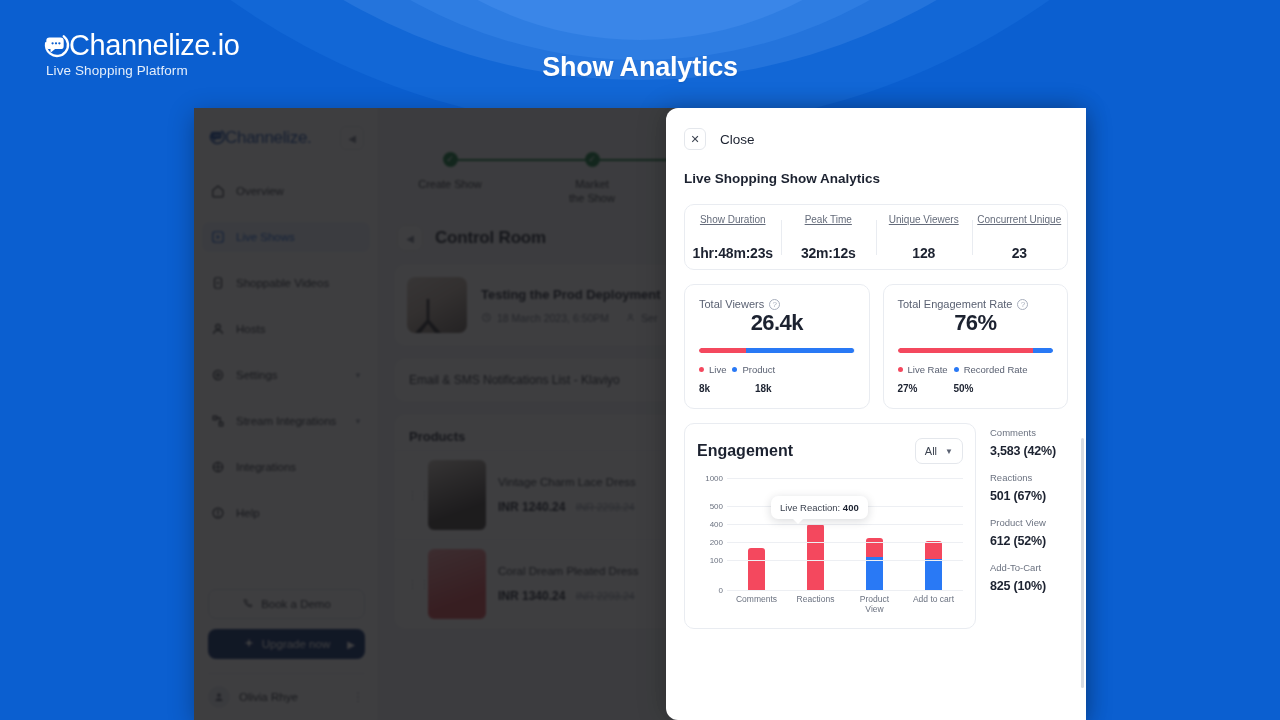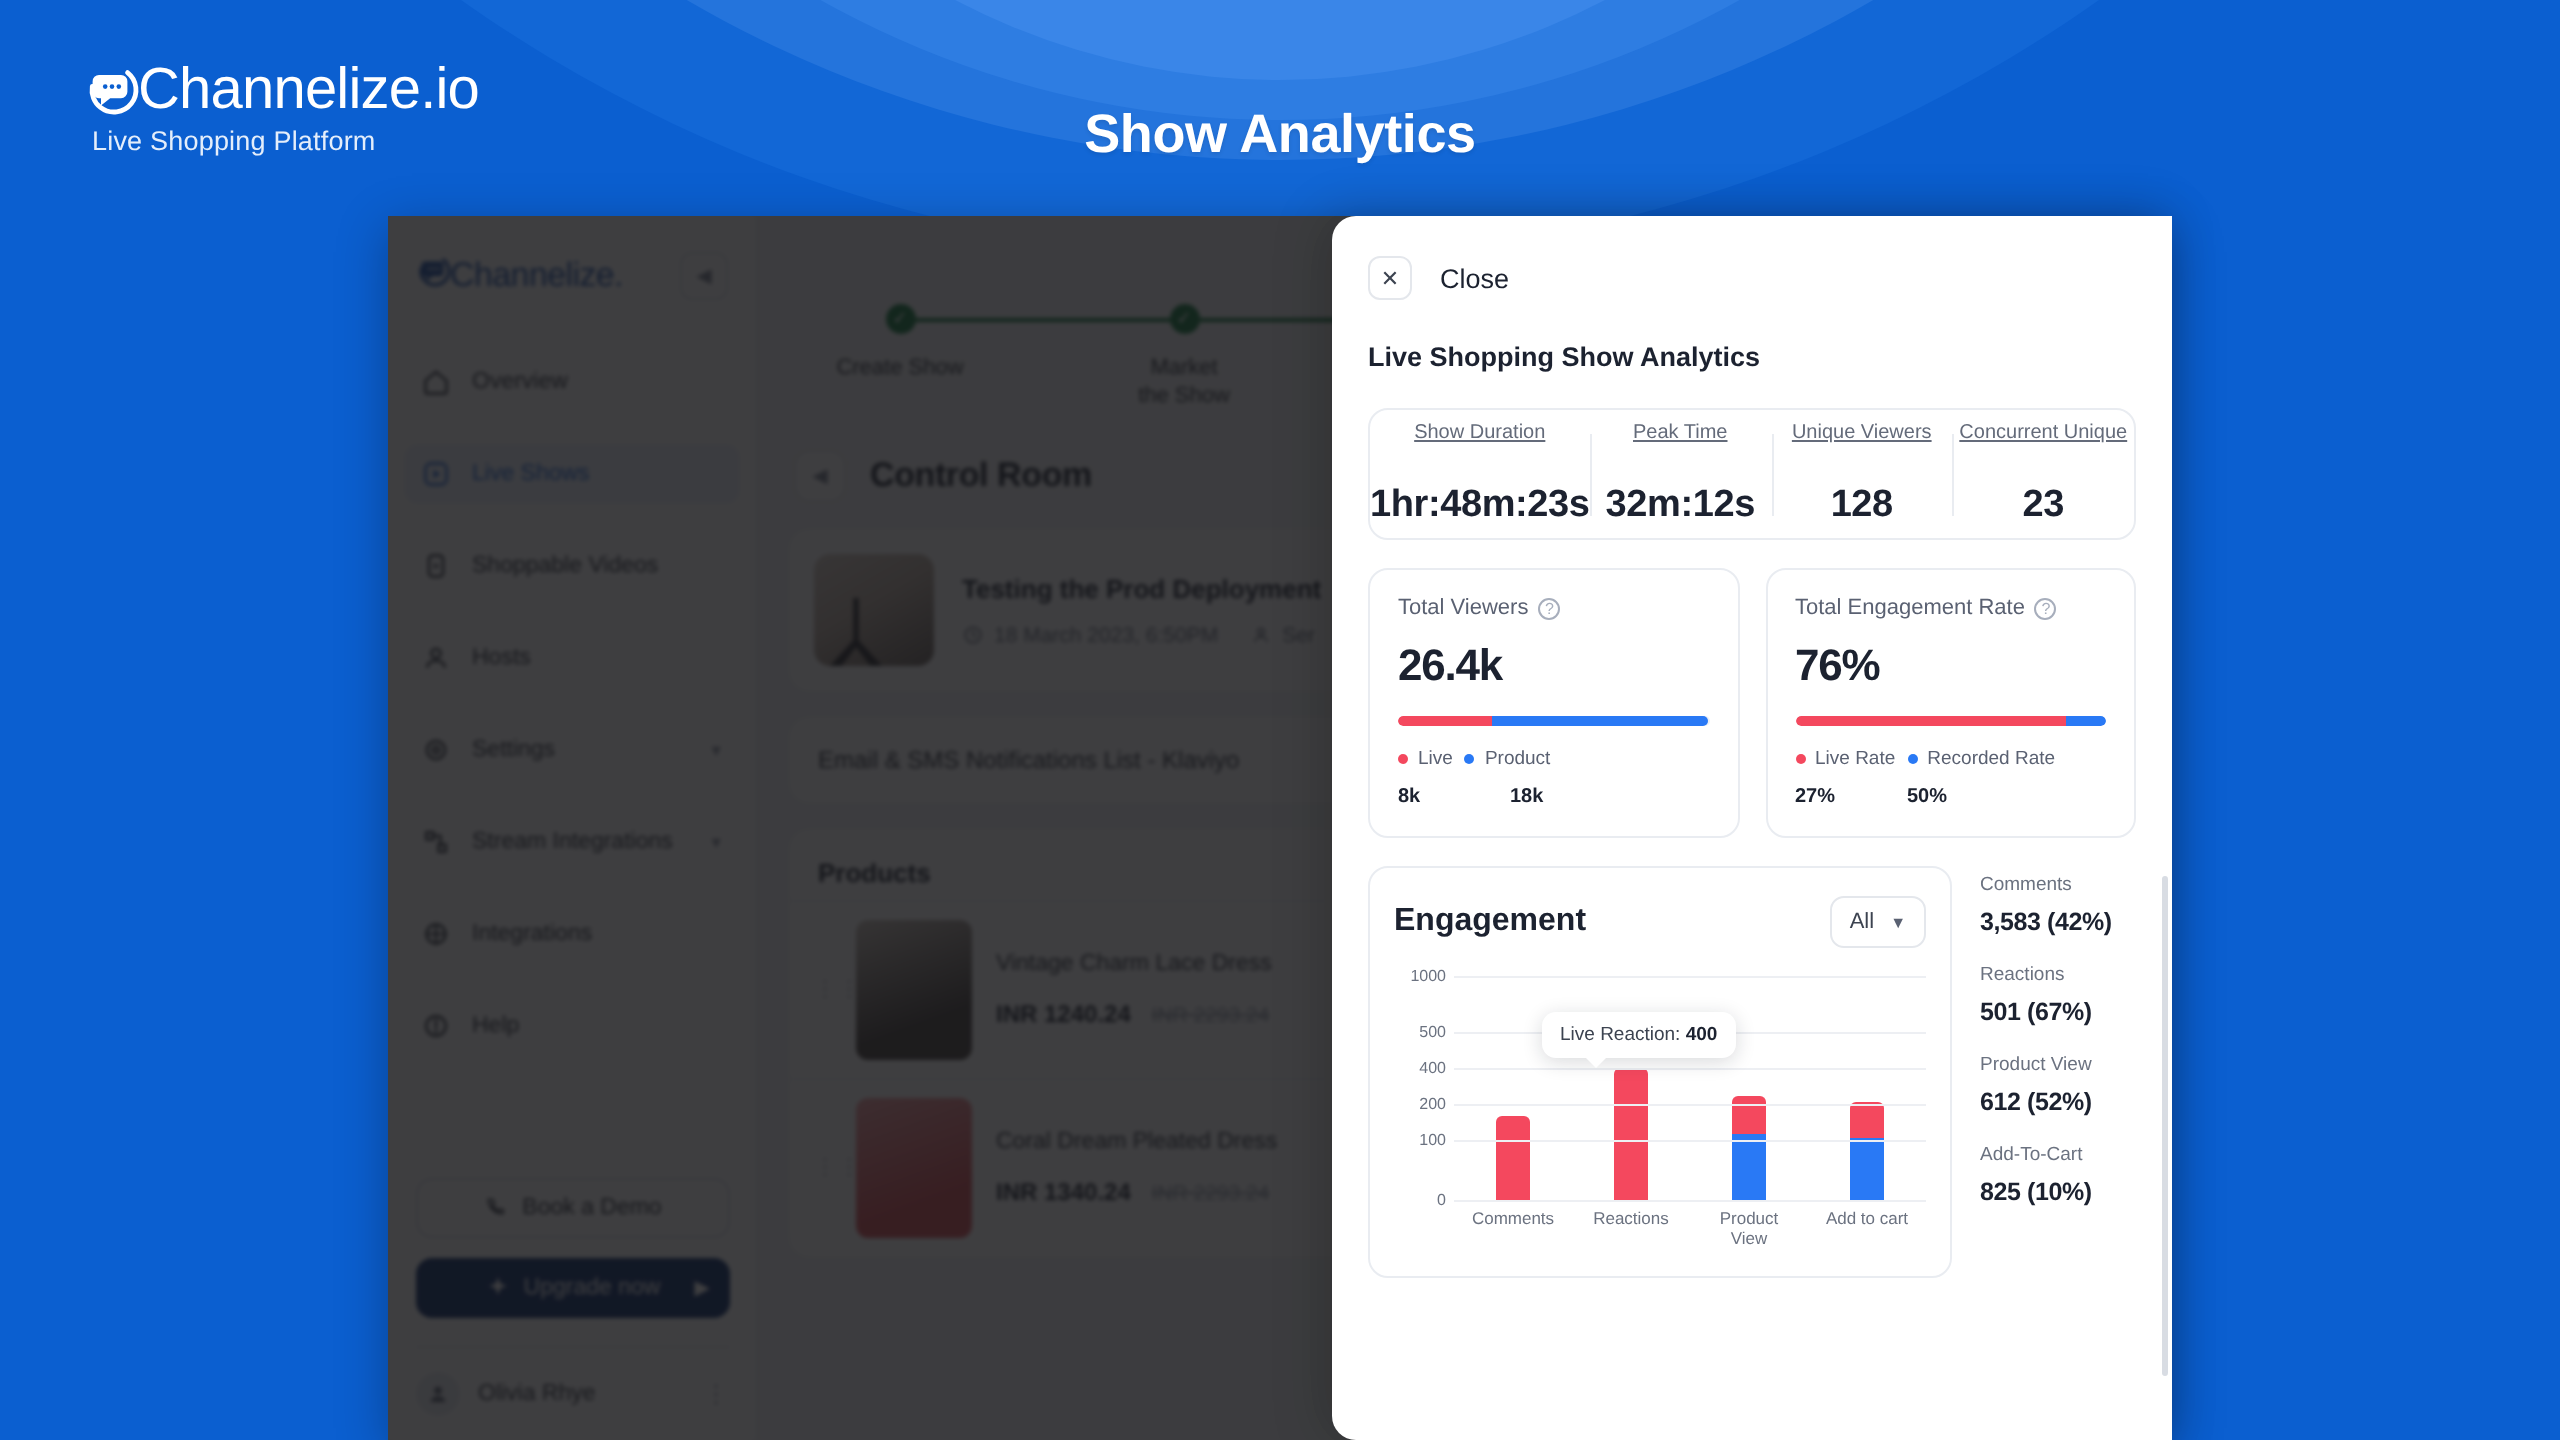--- a/index.html
+++ b/index.html
@@ -196,33 +196,33 @@
 
   .summary-card {
     margin-top: 18px; border: 1px solid #E9ECF1; border-radius: 10px;
     height: 66px; display:flex; align-items:center;
   }
   .sum-cell { flex: 1; text-align:center; position: relative; }
   .sum-cell + .sum-cell::before {
     content:''; position:absolute; left:0; top: 6px; bottom: 6px; width:1px; background:#E9ECF1;
   }
   .sum-k { font-size: 10px; color:#646B7A;text-decoration:underline; }
-  .sum-v { margin-top: 20px; font-size: 19px; font-weight: bold; color:#1C2230; letter-spacing:-0.2px;}
+  .sum-v { margin-top: 20px; font-size: 14px; font-weight: bold; color:#1C2230; letter-spacing:-0.2px;}
 
   .two-cards { display:flex; gap: 13px; margin-top: 14px; }
   .big-card {
     flex: 1; border: 1px solid #E9ECF1; border-radius: 10px;
     padding: 13px 14px 14px 14px;
   }
   .bc-head { display:flex; align-items:center; gap: 5px; font-size: 11px; color:#5A6172; }
   .help-ico {
     width: 11px; height: 11px; border-radius:50%; border:1px solid #A7AEBC;
     color:#A7AEBC; font-size: 8px; line-height: 9px; text-align:center;
   }
-  .bc-val { margin-top: 10px; font-size: 22px; font-weight: bold; color:#1C2230; letter-spacing:-0.6px;}
+  .bc-val { font-size: 22px; font-weight: bold; color:#1C2230; letter-spacing:-0.6px;text-align:center;}
   .bar-track {
     margin-top: 12px; height: 5px; border-radius: 3px; overflow:hidden;
     display:flex; background:#EEF0F4;
   }
   .bar-red { background:#F4485E; height:100%; border-radius: 3px 0 0 3px;}
   .bar-blue { background:#2979F5; height:100%; border-radius: 0 3px 3px 0;}
   .legend { margin-top: 11px; display:flex; gap: 6px; }
   .lg { display:flex; align-items:center; gap:5px; font-size: 9.5px; color:#5A6172; }
   .dotr { width:5px; height:5px; border-radius:50%; background:#F4485E; }
   .dotb { width:5px; height:5px; border-radius:50%; background:#2979F5; }

